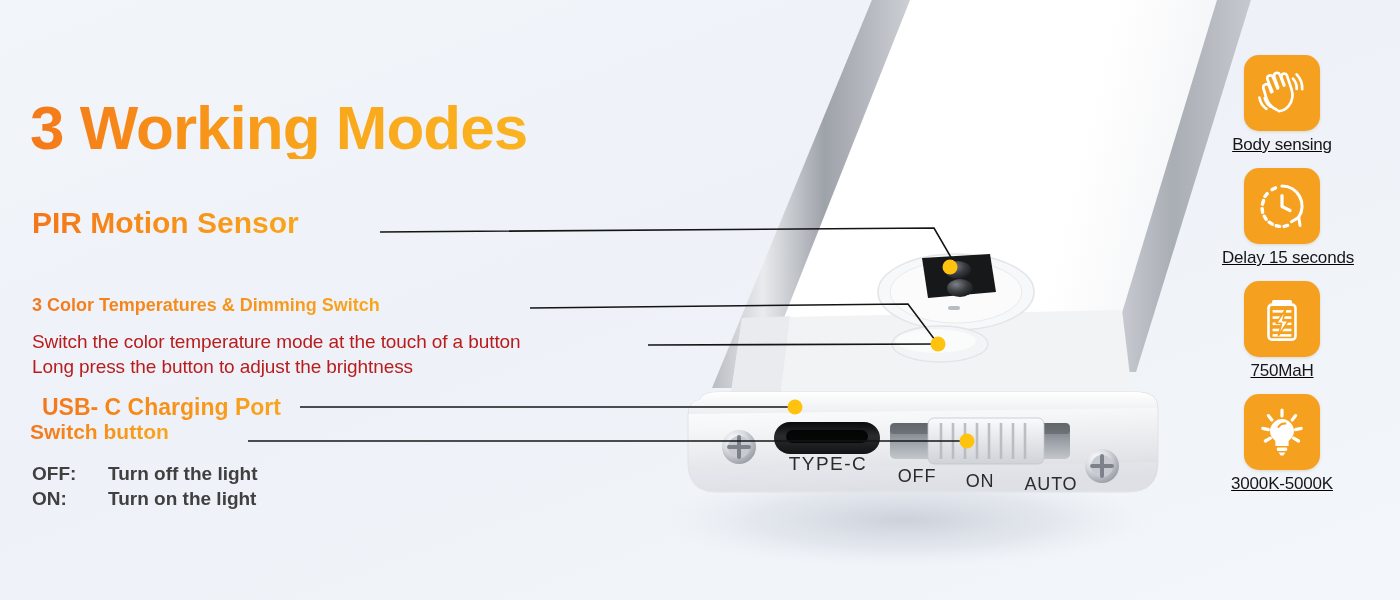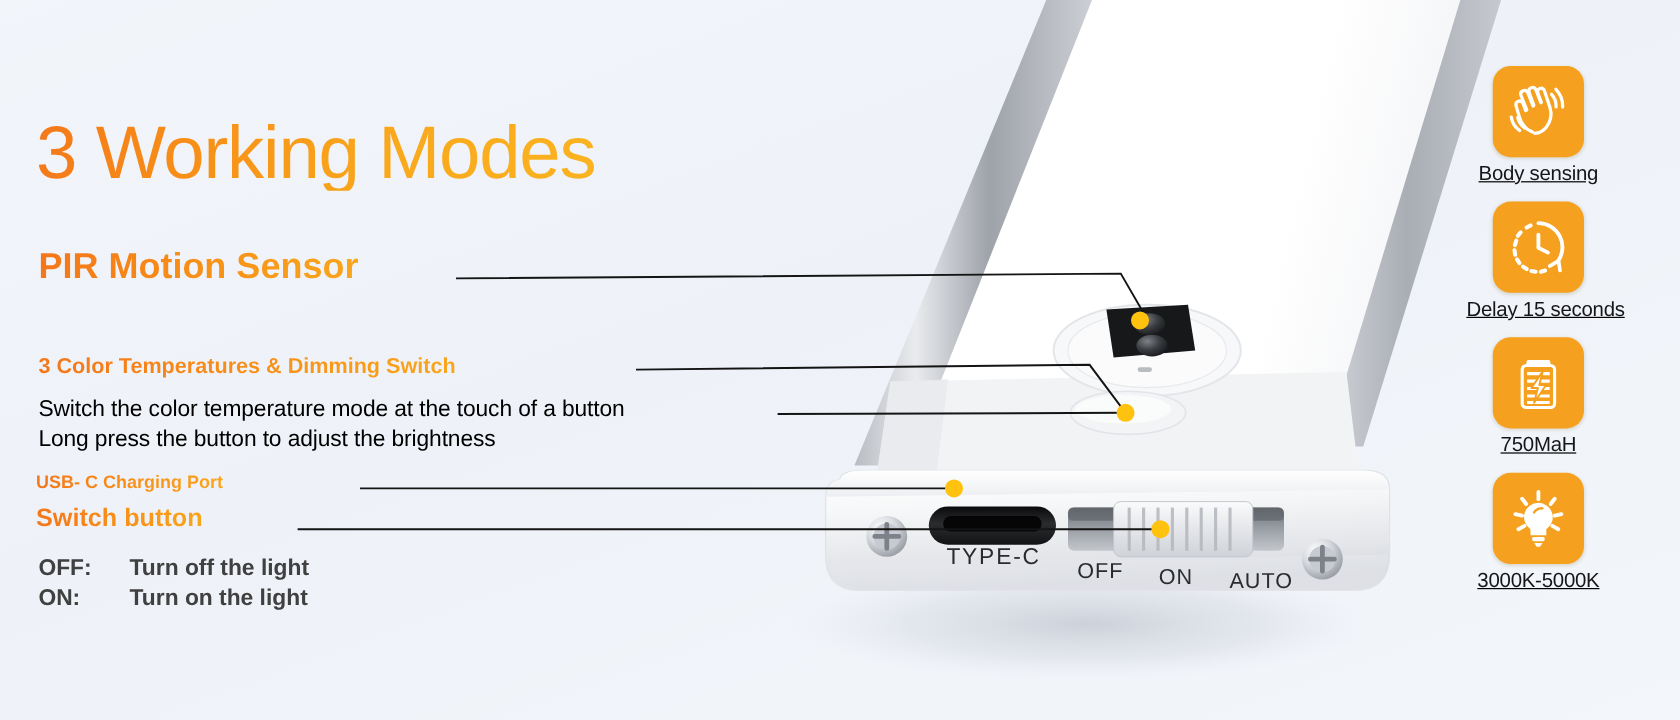--- a/index.html
+++ b/index.html
@@ -19,43 +19,43 @@
   }
 
   
   .product-svg { position:absolute; left:0; top:0; }
 
   
   .left-col { position:absolute; left:0; top:0; width:700px; height:600px; }
 
   .headline {
     position:absolute; left:30px; top:97px;
-    font-size:62px; font-weight:400; letter-spacing:-1px;
+    font-size:62px; font-weight:700; letter-spacing:-1px;
     line-height:1;
     background:linear-gradient(100deg,#f4781a 0%,#f78f18 28%,#f9a81c 62%,#fbb320 100%);
     -webkit-background-clip:text; background-clip:text;
     color:transparent; -webkit-text-fill-color:transparent;
     white-space:nowrap;
   }
 
   .sub-h {
     position:absolute;
     font-weight:700; white-space:nowrap;
     background:linear-gradient(95deg,#f4761a 0%,#f78d18 45%,#f9a61c 100%);
     -webkit-background-clip:text; background-clip:text;
     color:transparent;text-align:center; -webkit-text-fill-color:transparent;
   }
   .h-pir   { left:32px; top:206px; font-size:30px; }
   .h-color { left:32px; top:295px; font-size:18px; }
-  .h-usb   { left:30px; top:394px; font-size:15px; }
+  .h-usb   { left:42px; top:394px; font-size:23px; }
   .h-switch{ left:30px; top:420px; font-size:21px; }
 
   .body-line {
     position:absolute; left:32px;
-    font-size:19px; color:#000000; font-weight:400;
+    font-size:19px; color:#b91c1c; font-weight:400;
     white-space:nowrap; letter-spacing:-0.1px;
   }
   .bl-1 { top:331px; }
   .bl-2 { top:356px; }
 
   .modes { position:absolute; left:32px; top:461px; }
   .mode-row { display:flex; font-size:19px; color:#404040; line-height:25px; font-weight:600; white-space:nowrap; }
   .mode-key { width:76px; flex:0 0 76px; text-align:left; }
   .mode-val { }
 

